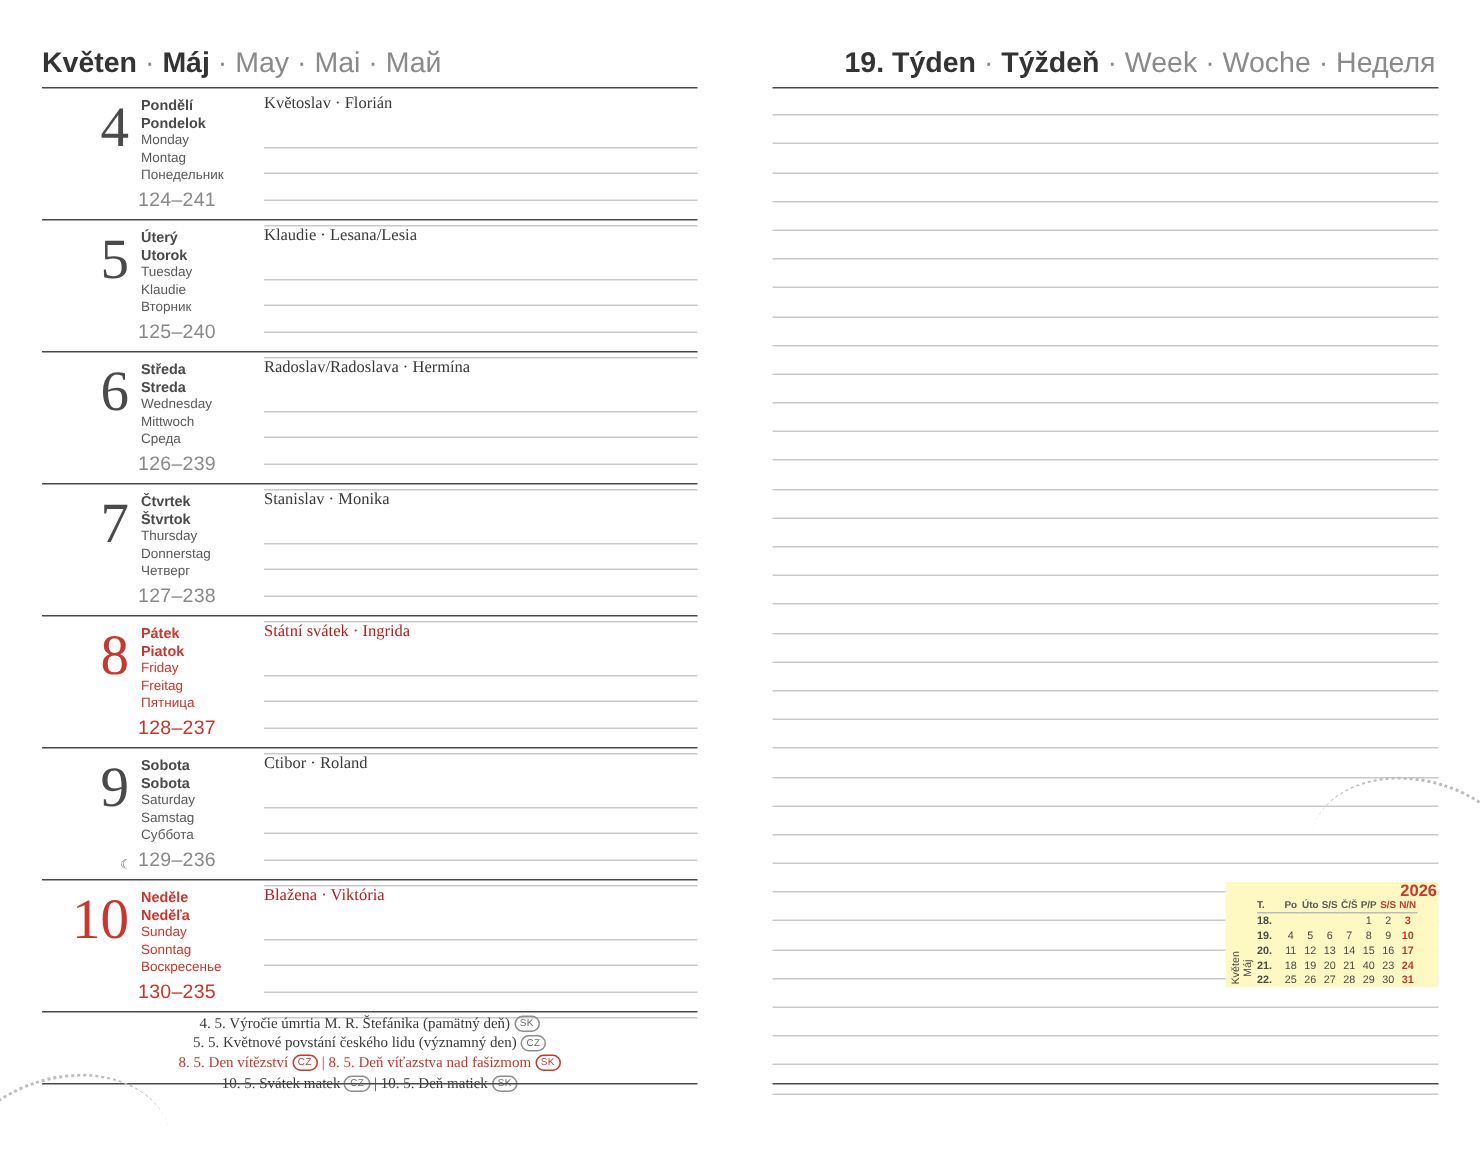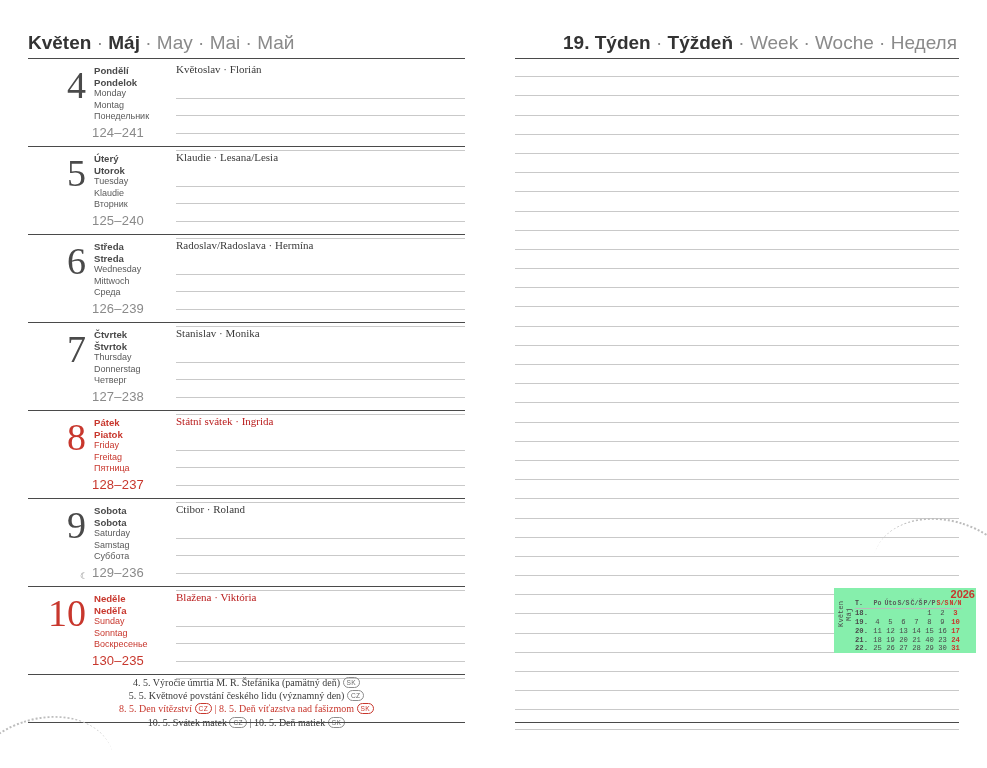--- a/index.html
+++ b/index.html
@@ -190,35 +190,35 @@
     position: absolute;
     left: 22px;
     right: 28px;
     top: 722px;
     border-top: 1.3px solid #4a4a4a;
   }
 
   
   .mini {
     position: absolute;
-    right: 11px;
+    right: 28px;
     top: 588px;
     width: 140px;
-    background: #86efac;
+    background: #fef9c3;
     padding-left: 2px;
   }
   .mini-year {
     text-align: right;
     font-size: 11px;
     color: #c8372d;
     font-weight: bold;
     line-height: 12px;
     padding-right: 1px;
   }
-  .mini-body { display: flex; align-items: flex-start; font-family: Liberation Mono, monospace; }
+  .mini-body { display: flex; align-items: flex-end; }
   .mini-month {
     writing-mode: vertical-rl;
     transform: rotate(180deg);
     font-size: 7.2px;
     line-height: 8px;
     text-align: center;
     color: #4a4a4a;
     padding: 1px 1px 1px 0;
     white-space: pre-line;
   }

